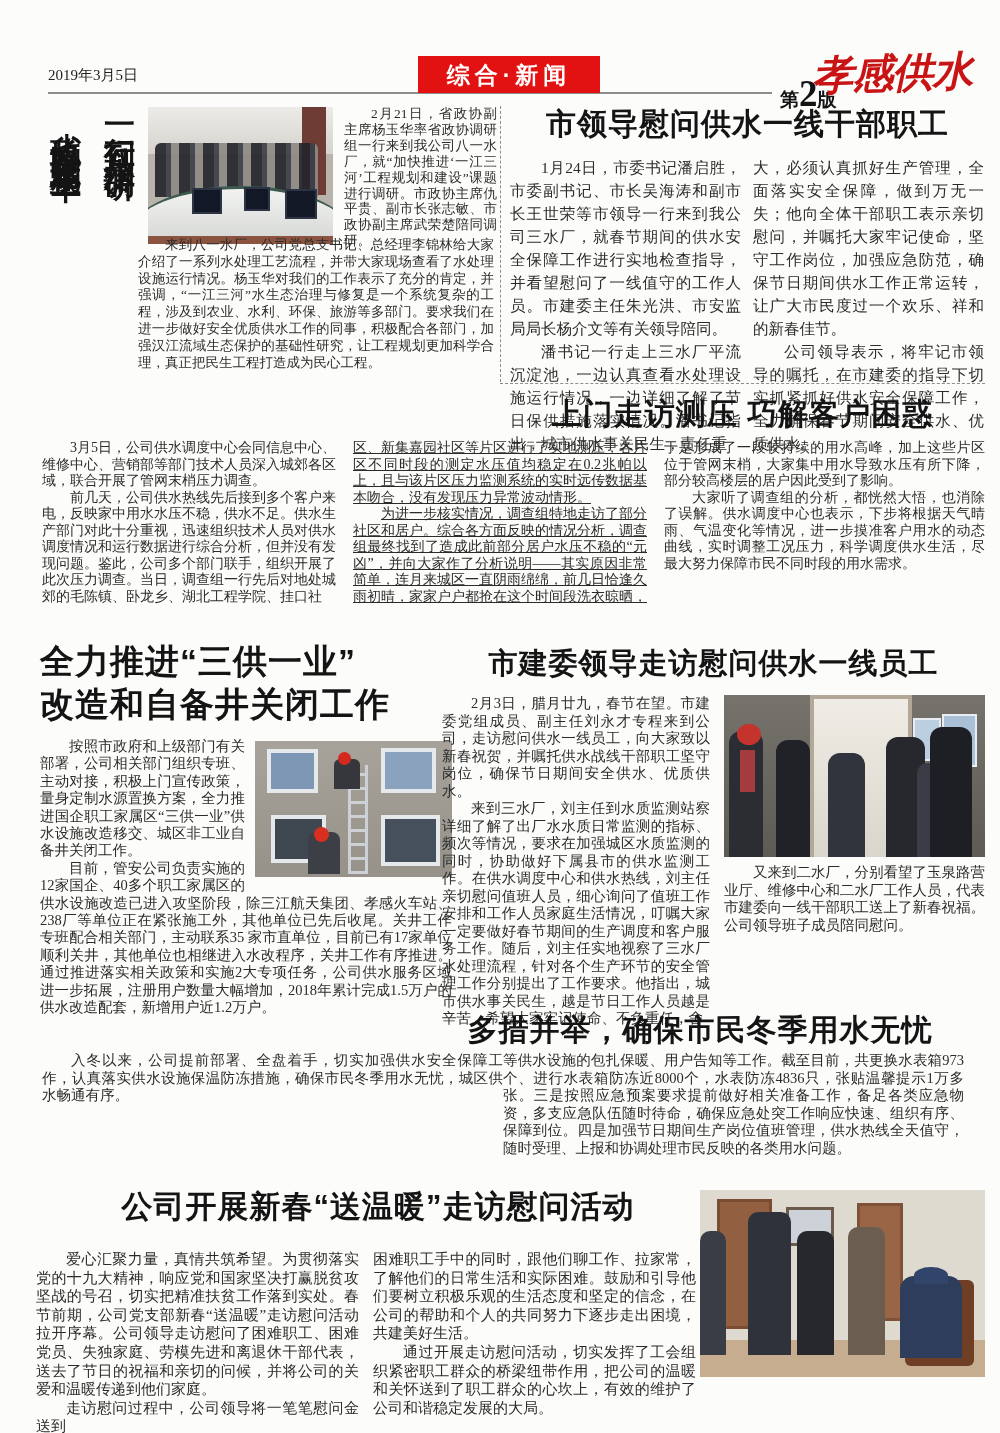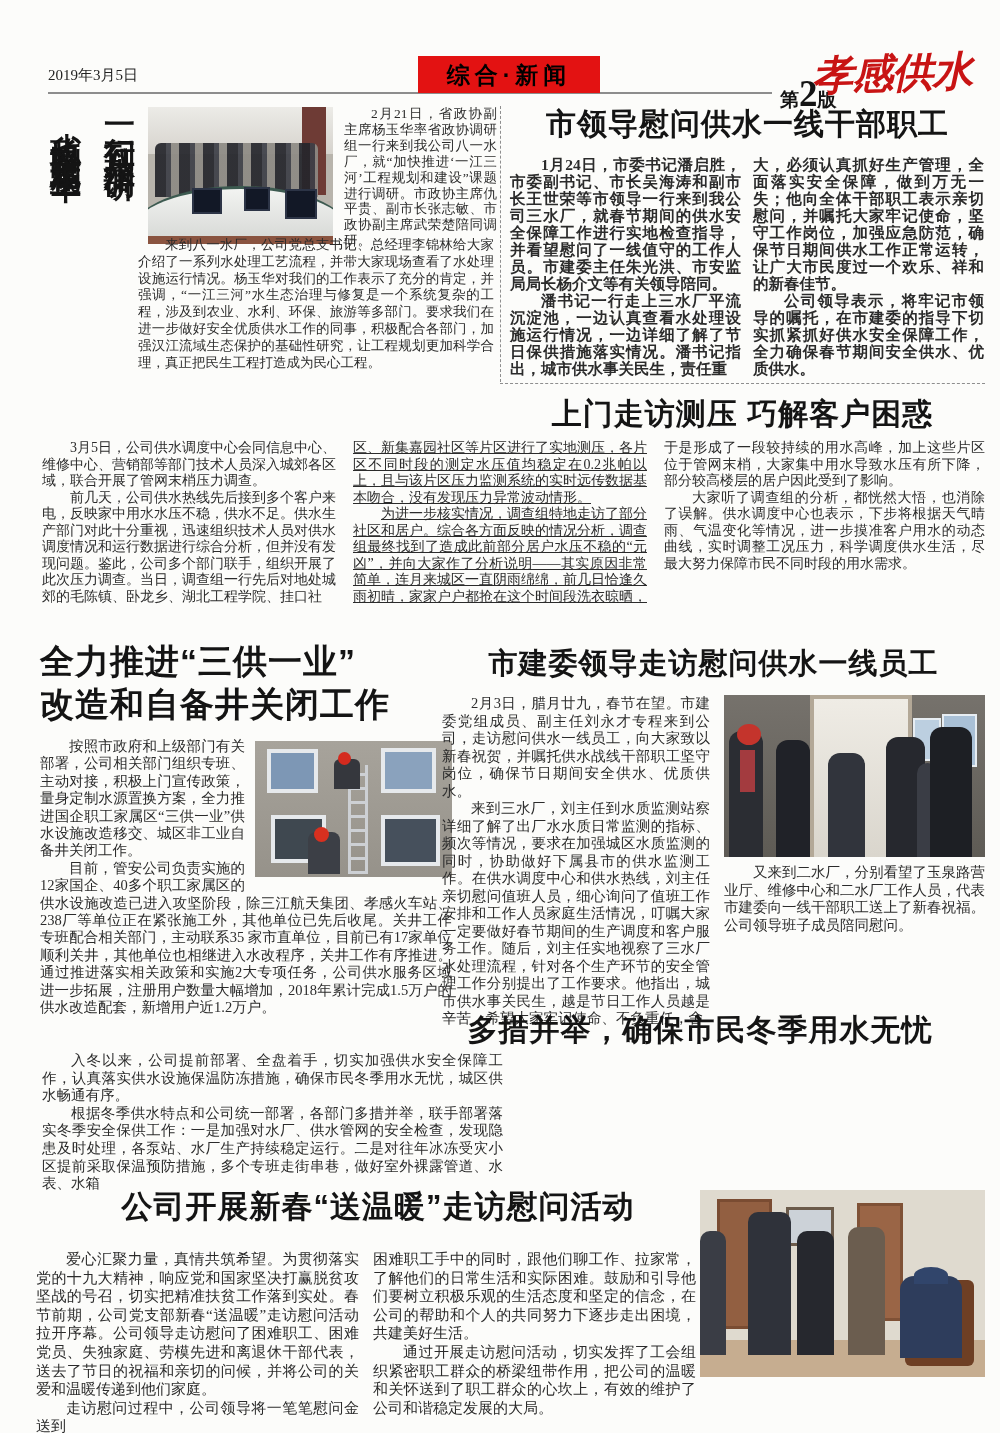--- a/index.html
+++ b/index.html
@@ -6,21 +6,21 @@
   .page{position:relative;width:1000px;height:1433px;margin:0 auto;background:#fcfcfa;
         font-family:"Liberation Serif","DejaVu Serif",serif;color:#2b2b2b;overflow:hidden;}
   .abs{position:absolute;}
   p{margin:0;text-align:justify;}
   .indent{text-indent:2em;}
   .hd{font-family:"Liberation Sans","DejaVu Sans",sans-serif;font-weight:bold;color:#141414;}
 
   
   .h-date{left:48px;top:66px;font-size:15px;color:#222;}
   .h-rule{left:48px;top:92px;width:724px;height:2px;background:#8d8d8d;}
-  .h-badge{left:418px;top:56px;width:182px;height:37px;background:#e31212;color:#000000;
+  .h-badge{left:418px;top:56px;width:182px;height:37px;background:#e31212;color:#ffffff;
            font-size:23px;letter-spacing:5px;text-align:center;line-height:38px;
            font-family:"Liberation Sans","DejaVu Sans",sans-serif;font-weight:bold;}
   .h-pageno{left:780px;top:72px;width:100px;white-space:nowrap;}
   .h-pageno .small{font-size:19px;font-weight:bold;}
   .h-pageno .big{font-size:37px;font-weight:bold;font-family:"Liberation Serif",serif;}
   .h-masthead{left:812px;top:46px;width:178px;font-size:41px;font-weight:bold;font-style:italic;
               color:#c81414;letter-spacing:-1px;transform:rotate(-2deg);
               font-family:"DejaVu Serif","Liberation Serif",serif;white-space:nowrap;}
 
   
@@ -32,21 +32,21 @@
   .a1-p2{left:138px;top:237px;width:356px;font-size:13.5px;line-height:16.8px;}
 
   .vdash{left:500px;top:106px;height:276px;width:0;border-left:1px dashed #8e8e8e;}
   .hdash{left:500px;top:383px;width:485px;height:0;border-top:1px dashed #8e8e8e;}
 
   
   .a2{left:510px;top:104px;width:475px;}
   .a2 h2{font-size:30px;margin:0 0 11px 0;text-align:center;letter-spacing:1px;}
   .cols{display:flex;}
   .a2 .cols{gap:12px;}
-  .a2 .col{width:231px;font-size:15.5px;line-height:17px;font-weight:bold;}
+  .a2 .col{width:231px;font-size:15.5px;line-height:23px;}
 
   
   .a3-title{left:500px;top:394px;width:485px;font-size:30px;text-align:center;letter-spacing:1px;}
   .a3-cols{left:42px;top:440px;width:943px;gap:17px;}
   .a3-c{font-size:14px;line-height:16.5px;}
   .a3-c1{width:294px;}.a3-c2{width:294px;text-decoration:underline;}.a3-c3{width:321px;}
 
   
   .a4{left:40px;top:640px;width:412px;}
   .a4 h2{font-size:34px;line-height:43px;margin:0 0 12px 0;letter-spacing:1px;}
@@ -250,21 +250,23 @@
         </div>
         <p class="indent">又来到二水厂，分别看望了玉泉路营业厅、维修中心和二水厂工作人员，代表市建委向一线干部职工送上了新春祝福。公司领导班子成员陪同慰问。</p>
       </div>
     </div>
   </div>
 
   <div class="abs a6-title hd">多措并举，确保市民冬季用水无忧</div>
   <div class="abs cols a6-cols">
     <div class="a6-c">
       <p class="indent">入冬以来，公司提前部署、全盘着手，切实加强供水安全保障工作，认真落实供水设施保温防冻措施，确保市民冬季用水无忧，城区供水畅通有序。</p>
-      <p class="indent">根据冬季供水特点和公司统一部署，各部门多措并举，联手部署落实冬季安全保供工作：一是加强对水厂、供水管网的安全检查，发现隐患及时处理，各泵站、水厂生产持续稳定运行。二是对往年冰冻受灾小区提前采取保温预防措施，多个专班走街串巷，做好室外裸露管道、水表、水箱</p>
+    </div>
+    <div class="a6-c">
+      <p>等供水设施的包扎保暖、用户告知等工作。截至目前，共更换水表箱973个、进行水表箱防冻近8000个，水表防冻4836只，张贴温馨提示1万多张。三是按照应急预案要求提前做好相关准备工作，备足各类应急物资，多支应急队伍随时待命，确保应急处突工作响应快速、组织有序、保障到位。四是加强节日期间生产岗位值班管理，供水热线全天值守，随时受理、上报和协调处理市民反映的各类用水问题。</p>
     </div>
   </div>
 
   <div class="abs a7-title hd">公司开展新春“送温暖”走访慰问活动</div>
   <div class="abs cols a7-cols">
     <div class="a7-c">
       <p class="indent">爱心汇聚力量，真情共筑希望。为贯彻落实党的十九大精神，响应党和国家坚决打赢脱贫攻坚战的号召，切实把精准扶贫工作落到实处。春节前期，公司党支部新春“送温暖”走访慰问活动拉开序幕。公司领导走访慰问了困难职工、困难党员、失独家庭、劳模先进和离退休干部代表，送去了节日的祝福和亲切的问候，并将公司的关爱和温暖传递到他们家庭。</p>
       <p class="indent">走访慰问过程中，公司领导将一笔笔慰问金送到</p>
     </div>
     <div class="a7-c">

